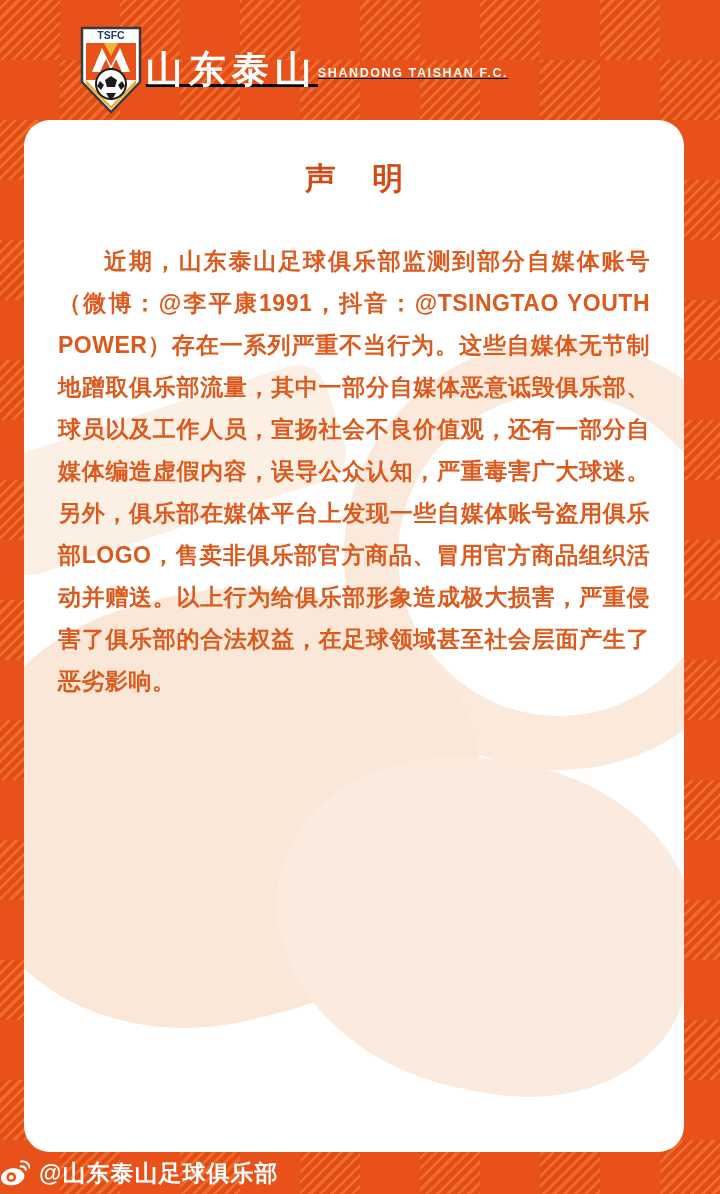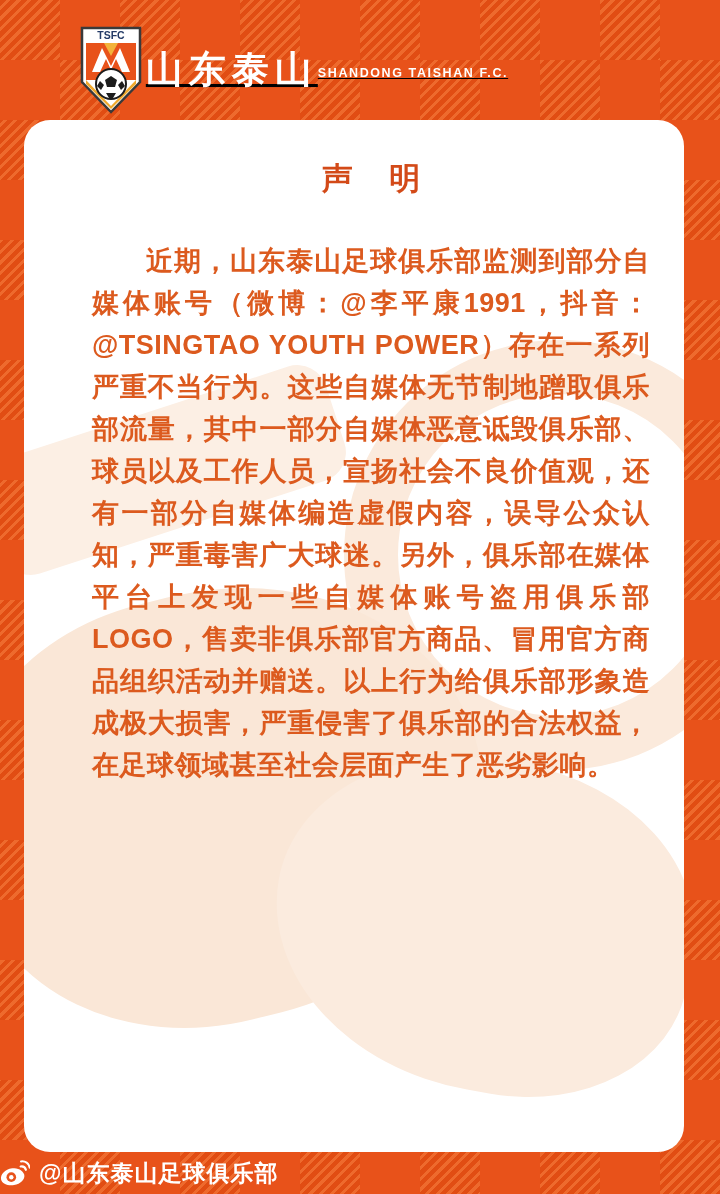--- a/index.html
+++ b/index.html
@@ -26,21 +26,21 @@
     color:#FFFFFF; font-size:37px; font-weight:800; letter-spacing:6px;
     line-height:1.1; text-shadow:0 1px 0 rgba(0,0,0,0.05);
   }
   .club-en {
     color:#FFFFFF; font-size:12.5px; font-weight:700; letter-spacing:1.6px; margin-top:16px;
   }
 
   
   .card {
     position:absolute; left:24px; top:120px; width:660px; height:1032px;
-    background:#FFFFFF; border-radius:26px; overflow:hidden;padding-left:34px;
+    background:#FFFFFF; border-radius:26px; overflow:hidden;
   }
   .wm { position:absolute; z-index:0; pointer-events:none; }
   .wm-ring {
     right:-90px; top:220px; width:430px; height:430px;
     border:54px solid #FBEADC; border-radius:50%;
   }
   .wm-blob1 {
     left:-60px; top:470px; width:520px; height:430px;
     background:#FAE7D7; border-radius:46% 54% 52% 48%; transform:rotate(-14deg);
   }
@@ -54,21 +54,21 @@
   }
 
   .card-content {
     position:relative; z-index:1; padding:38px 34px 0 34px; height:100%;
   }
   .stmt-title {
     text-align:center; color:#D34A18; font-size:31px; font-weight:800;
     letter-spacing:14px; text-indent:14px; margin-bottom:40px;
   }
   .stmt-body p {
-    color:#DC5A1E; font-size:27px; font-weight:700; line-height:42px;
+    color:#DC5A1E; font-size:23px; font-weight:700; line-height:42px;
     text-align:justify; text-indent:2em; letter-spacing:0.5px;
   }
 
   
   .footer {
     position:absolute; left:0; bottom:0; width:720px; height:42px;
     display:flex; align-items:center; justify-content:flex-start; gap:9px;
   }
   .weibo-icon { width:30px; height:26px; flex:0 0 auto; }
   .footer-handle { color:#FFFFFF; font-size:23px; font-weight:700; letter-spacing:1px; }

